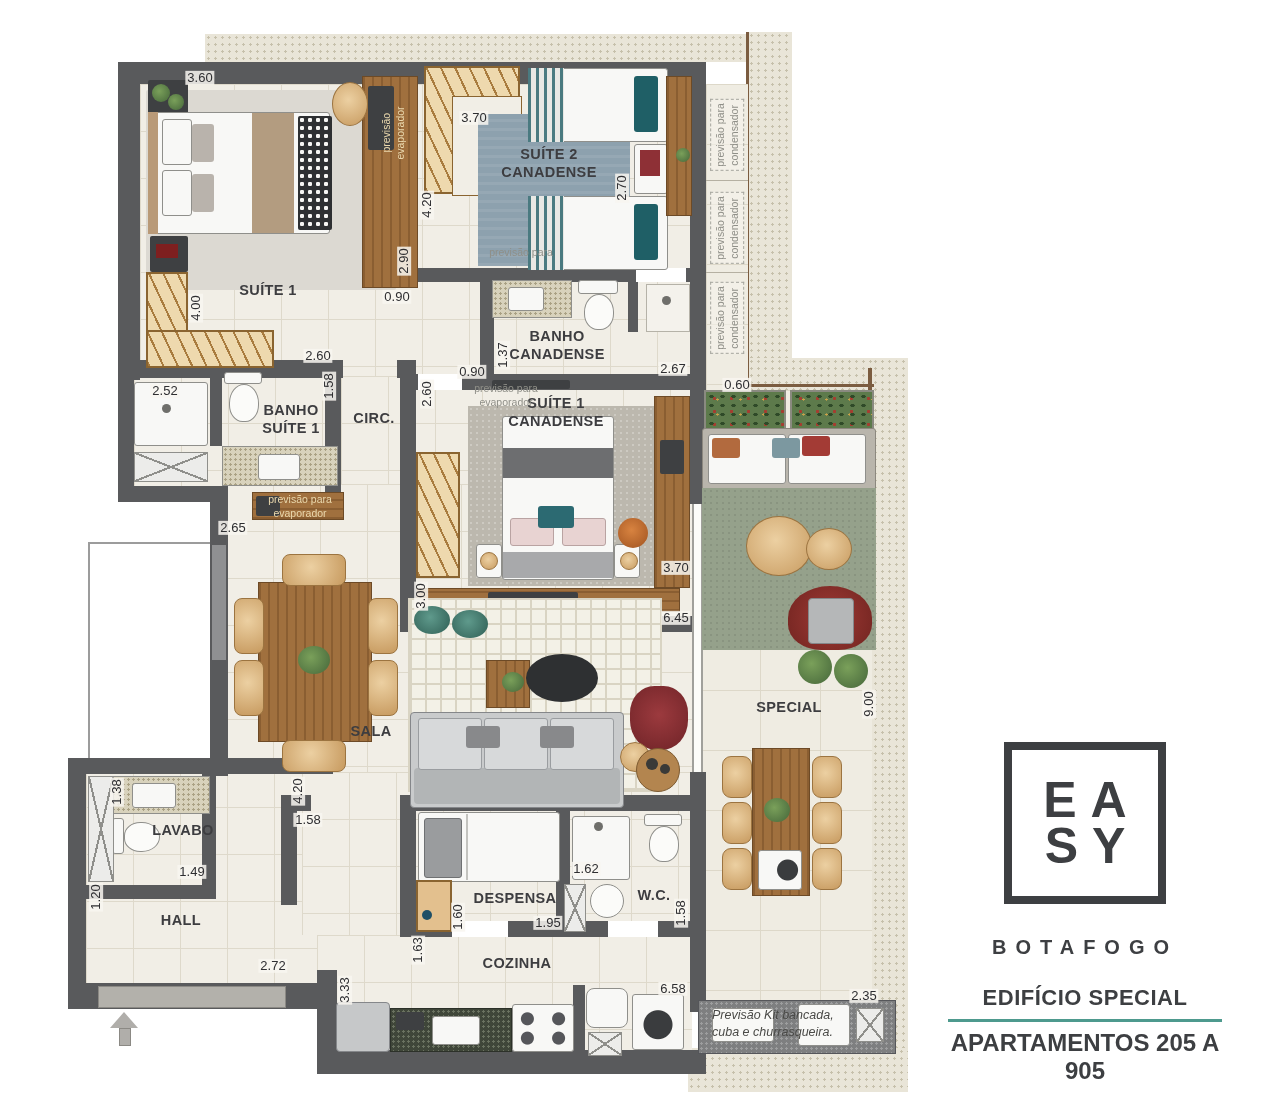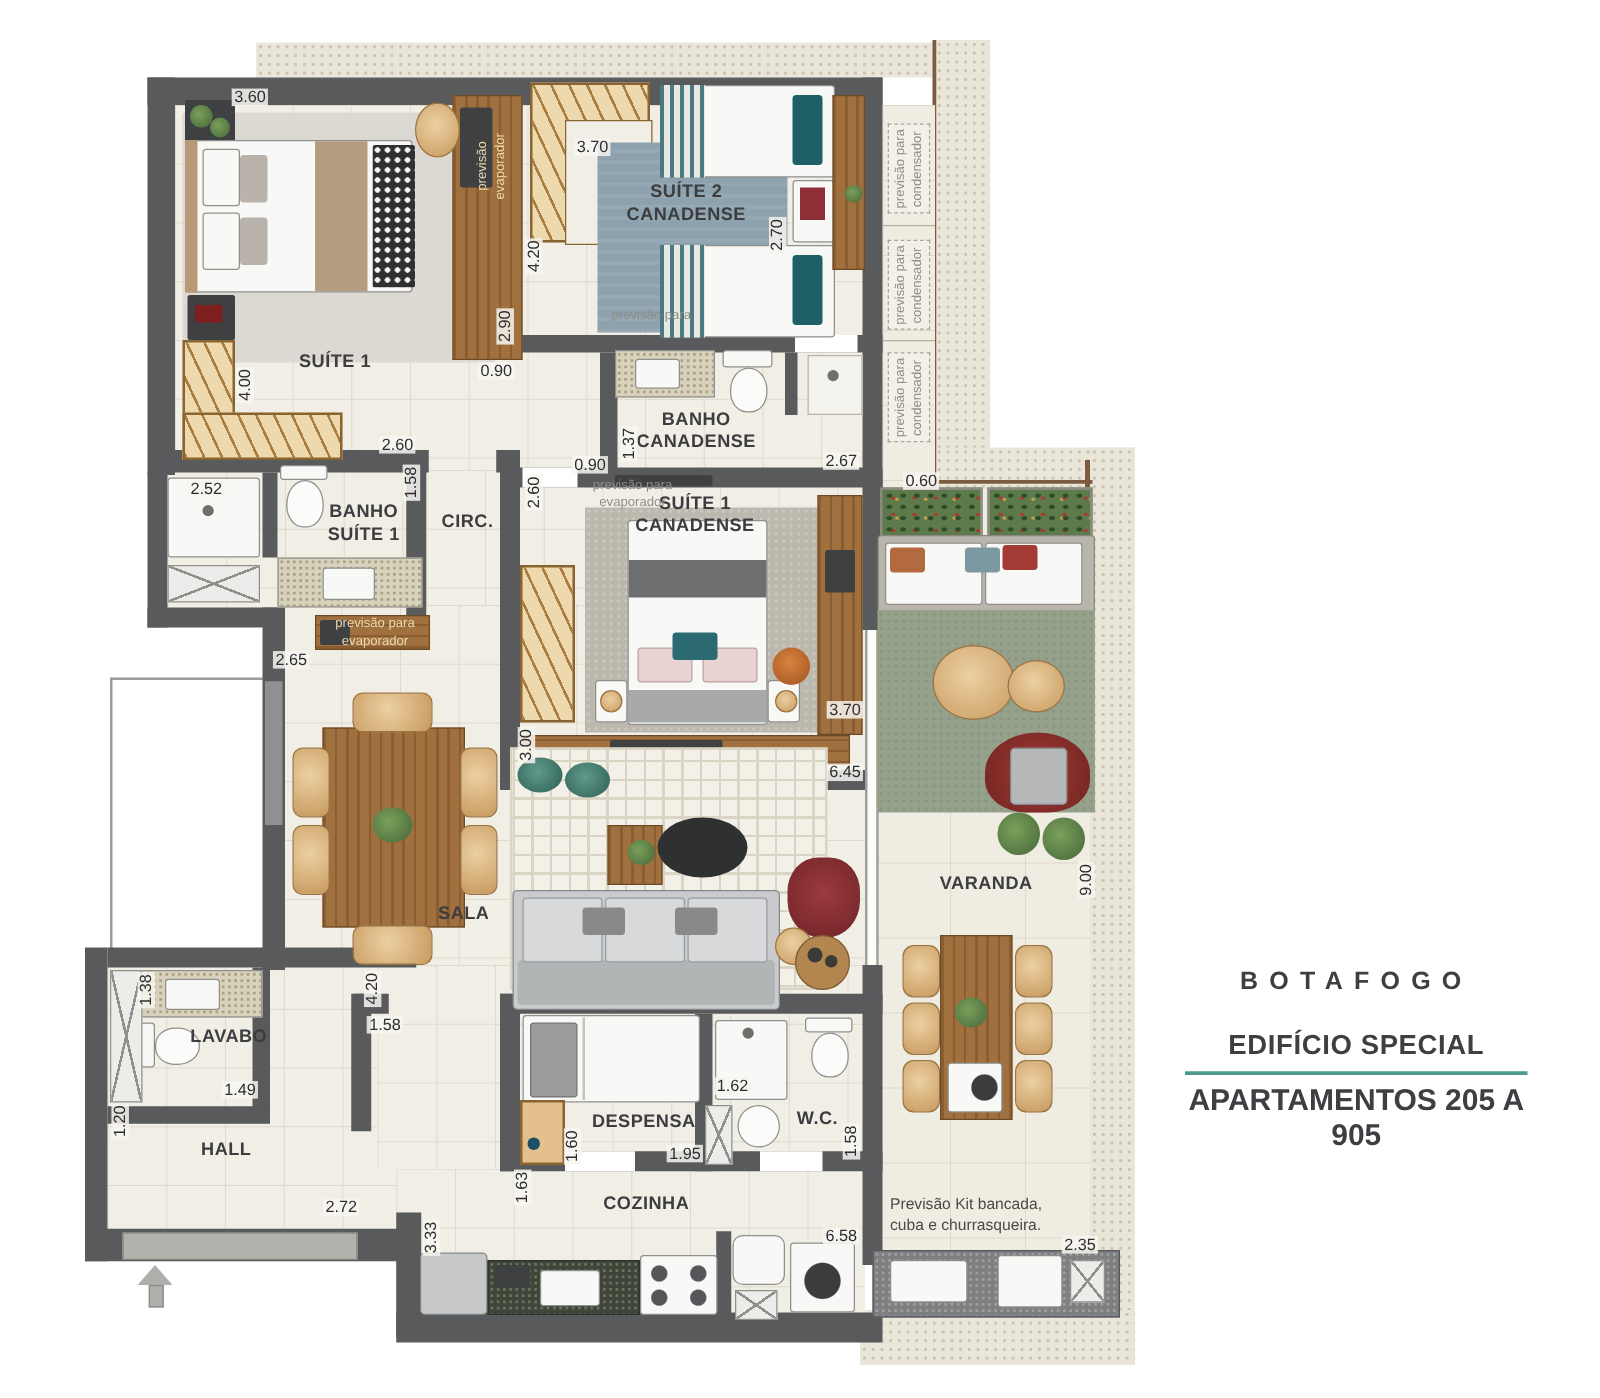--- a/index.html
+++ b/index.html
@@ -315,21 +315,21 @@
       <div class="room-label" style="left: 549px; top: 163px;">SUÍTE 2
 CANADENSE</div>
       <div class="room-label" style="left: 557px; top: 345px;">BANHO
 CANADENSE</div>
       <div class="room-label" style="left: 291px; top: 419px;">BANHO
 SUÍTE 1</div>
       <div class="room-label" style="left: 374px; top: 418px;">CIRC.</div>
       <div class="room-label" style="left: 556px; top: 412px;">SUÍTE 1
 CANADENSE</div>
       <div class="room-label" style="left: 371px; top: 731px;">SALA</div>
-      <div class="room-label" style="left: 789px; top: 707px;">VARANDA</div>
+      <div class="room-label" style="left: 789px; top: 707px;">SPECIAL</div>
       <div class="room-label" style="left: 183px; top: 830px;">LAVABO</div>
       <div class="room-label" style="left: 181px; top: 920px;">HALL</div>
       <div class="room-label" style="left: 515px; top: 898px;">DESPENSA</div>
       <div class="room-label" style="left: 654px; top: 895px;">W.C.</div>
       <div class="room-label" style="left: 517px; top: 963px;">COZINHA</div>
       <div class="dim" style="left: 200px; top: 78px;">3.60</div>
       <div class="dim" style="left: 474px; top: 118px;">3.70</div>
       <div class="dim v" style="left: 427px; top: 205px;">4.20</div>
       <div class="dim v" style="left: 622px; top: 188px;">2.70</div>
       <div class="dim v" style="left: 404px; top: 261px;">2.90</div>
@@ -368,23 +368,27 @@
 condensador</div>
       <div class="annot v box" style="left: 727px; top: 318px;">previsão para
 condensador</div>
       <div class="annot v woodtxt" style="left: 393px; top: 133px;">previsão
 evaporador</div>
       <div class="annot" style="left: 521px; top: 252px;">previsão para</div>
       <div class="annot woodtxt" style="left: 300px; top: 506px;">previsão para
 evaporador</div>
       <div class="annot" style="left: 506px; top: 395px;">previsão para
 evaporador</div>
-      <div class="annot darktxt" style="left: 712px; top: 972px;">Previsão Kit bancada,
+      <div class="annot darktxt" style="left: 712px; top: 1024px; font-style: italic;">Previsão Kit bancada,
 cuba e churrasqueira.</div>
     </div>
 
  <div class="brand">
+   <div class="easy-box">
+     <div>EA</div>
+     <div>SY</div>
+   </div>
    <div class="city">BOTAFOGO</div>
    <div class="building">EDIFÍCIO SPECIAL</div>
    <div class="divline" style="background: rgb(78, 154, 142);"></div>
    <div class="apts">APARTAMENTOS 205 A 905</div>
  </div>
 </div>
 
 </body></html>

